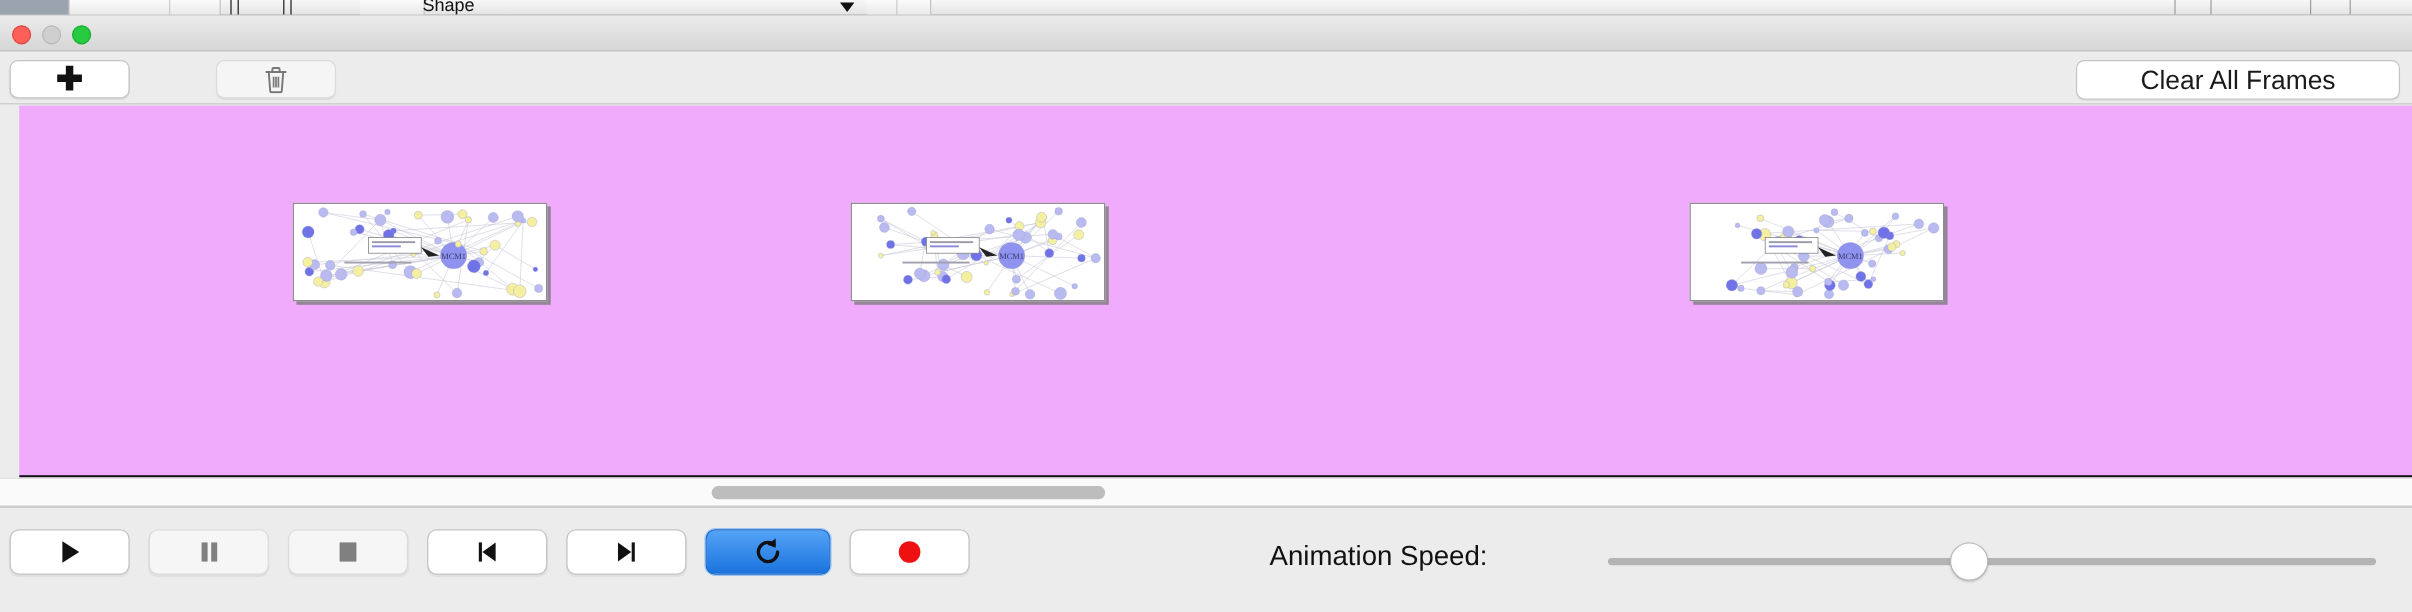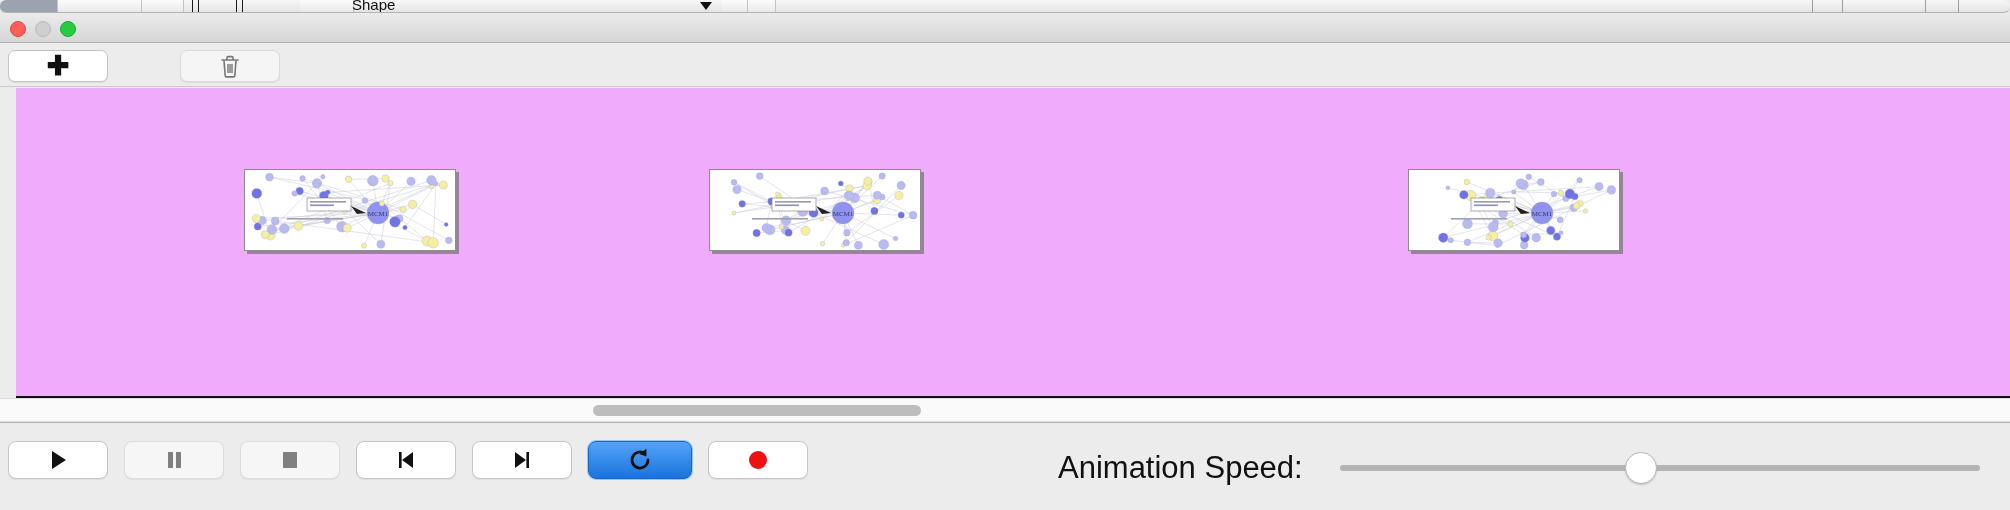--- a/index.html
+++ b/index.html
@@ -9,21 +9,20 @@
     background: #ececec; overflow: hidden;
   }
   #app { position: relative; width: 2010px; height: 510px; }
 
   
   .bg-strip {
     position: absolute; left: 0; top: 0; width: 2010px; height: 13px;
     background: linear-gradient(#f7f7f7, #e4e4e4);
     border-bottom: 1px solid #b3b3b3;
     overflow: hidden;
-    border-radius: 6px;
   }
   .bg-tab {
     position: absolute; top: 0; height: 13px;
     background: linear-gradient(#fbfbfb,#e8e8e8);
     border-right: 1px solid #c3c3c3;
   }
   .bg-tab.dark { background: #9aa3ae; }
   .bg-strip-text {
     position: absolute; left: 352px; top: -4px;
     font-size: 15px; color: #111; white-space: nowrap;
@@ -118,21 +117,21 @@
     box-shadow: 0 1px 1px rgba(0,0,0,.06);
   }
   .cbtn.disabled { background: #f6f6f6; border-color: #dcdcdc; }
   .cbtn.active {
     background: linear-gradient(#54a3f7, #1a73dd);
     border: 1px solid #1766c8;
     box-shadow: 0 0 0 1px rgba(120,180,250,.7);
   }
   .speed-label {
     position: absolute; left: 1058px; top: 27px;
-    font-size: 31px; color: #111; white-space: nowrap;
+    font-size: 23px; color: #111; white-space: nowrap;
   }
   .slider-track {
     position: absolute; left: 1340px; top: 42px; width: 640px; height: 6px;
     border-radius: 3px; background: #b4b4b4;
   }
   .slider-thumb {
     position: absolute; top: 29px; width: 32px; height: 32px; border-radius: 50%;
     background: #fff; border: 1px solid #b8b8b8;
     box-shadow: 0 1px 2px rgba(0,0,0,.18);
   }
@@ -176,20 +175,23 @@
     </div>
 
     <div class="btn disabled" id="delete-frame-btn">
       <svg width="20" height="23" viewBox="0 0 20 23">
         <path d="M2 5 h16 M7 5 V2.6 a1 1 0 0 1 1-1 h4 a1 1 0 0 1 1 1 V5" stroke="#777" stroke-width="1.6" fill="none" stroke-linecap="round"></path>
         <path d="M4 5.5 L5.2 21 a1 1 0 0 0 1 .9 h7.6 a1 1 0 0 0 1-.9 L16 5.5" stroke="#777" stroke-width="1.6" fill="none" stroke-linejoin="round"></path>
         <path d="M8 9 V18 M10 9 V18 M12 9 V18" stroke="#777" stroke-width="1.4"></path>
       </svg>
     </div>
 
+    <div class="btn" id="clear-all-btn">
+      <span>Clear All Frames</span>
+    </div>
   </div>
 
   <div class="timeline">
     <div id="frames-layer">
         <div class="frame" style="left: 228px; top: 81px;">
           <svg viewBox="0 0 212 82">
             <rect width="212" height="82" fill="#fff"></rect>
             <line x1="53.47053232950648" y1="55.93222394489321" x2="133" y2="43" stroke="#c9c9d8" stroke-width="0.5"></line>
             <line x1="203.83138228572503" y1="70.35830976085659" x2="136.86307122505414" y2="33.447805878449145" stroke="#c9c9d8" stroke-width="0.5"></line>
             <line x1="145.34182715757834" y1="13.102184946230699" x2="133" y2="43" stroke="#c9c9d8" stroke-width="0.5"></line>

